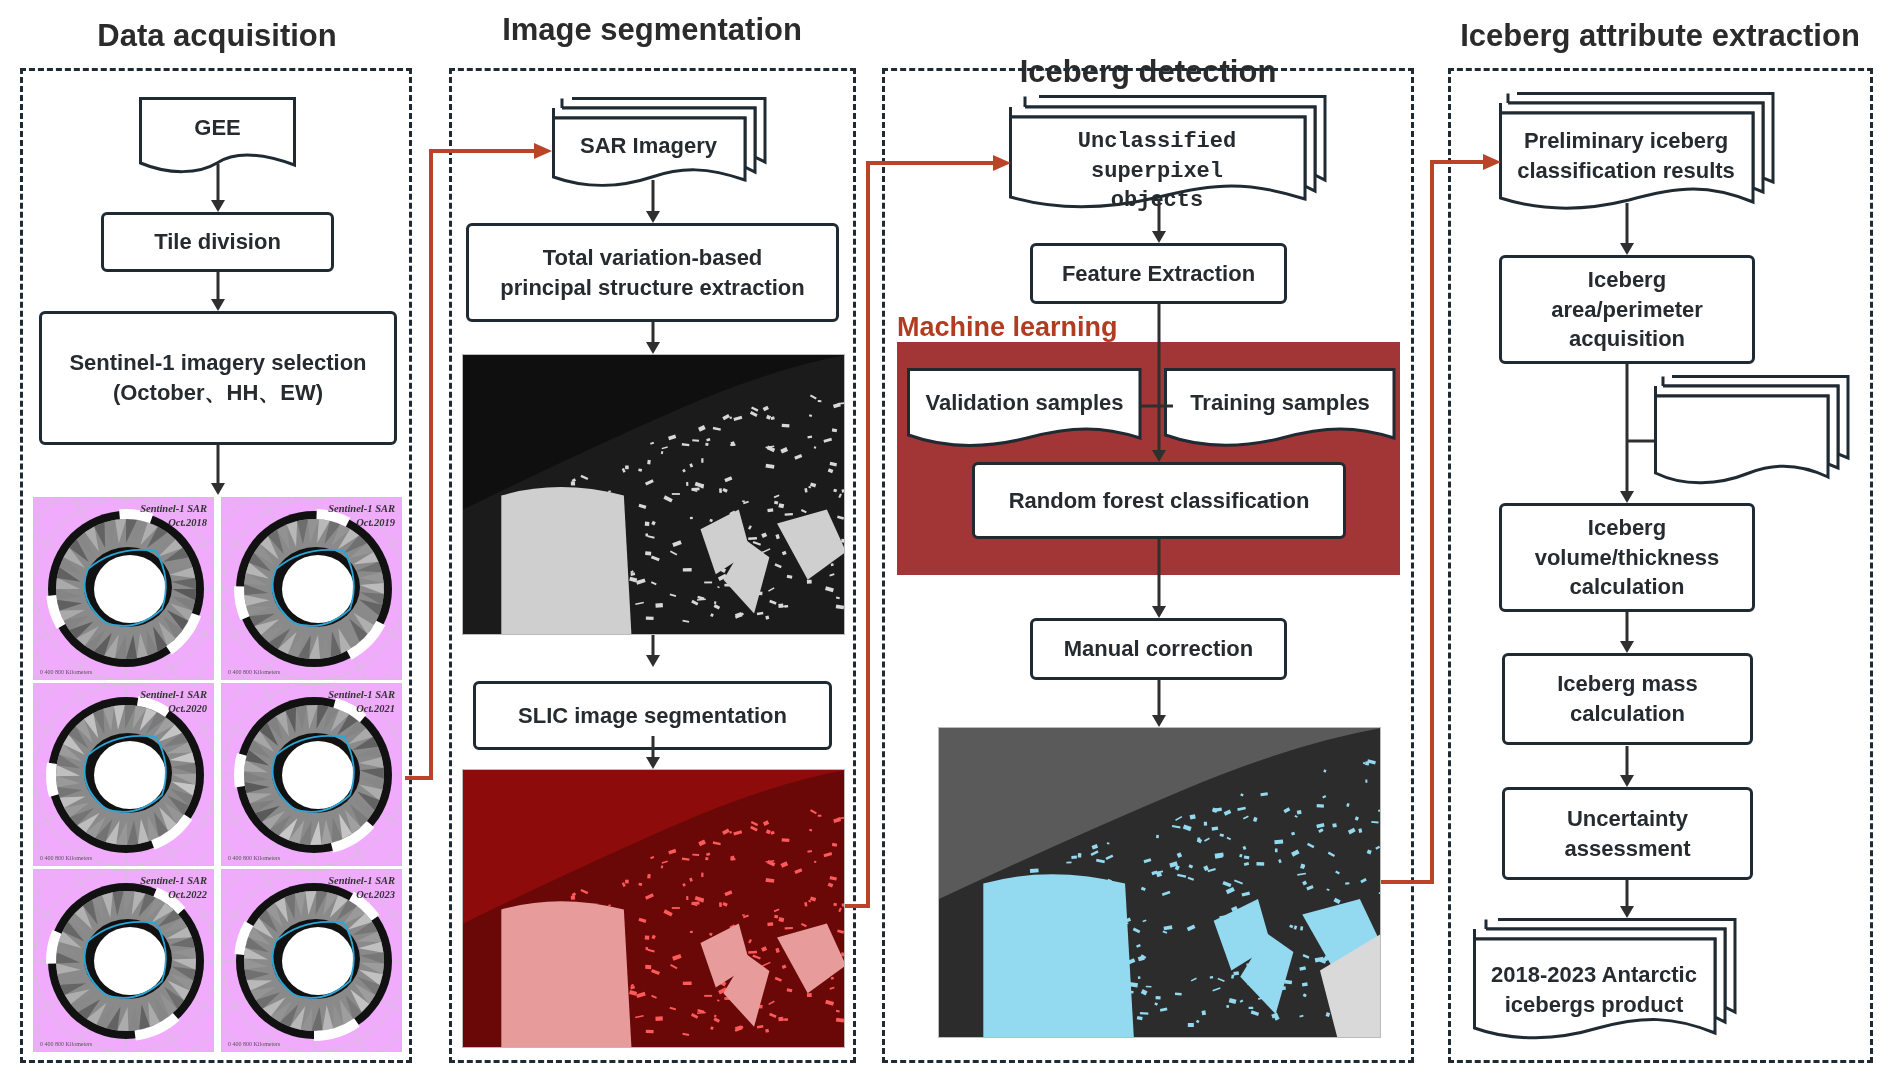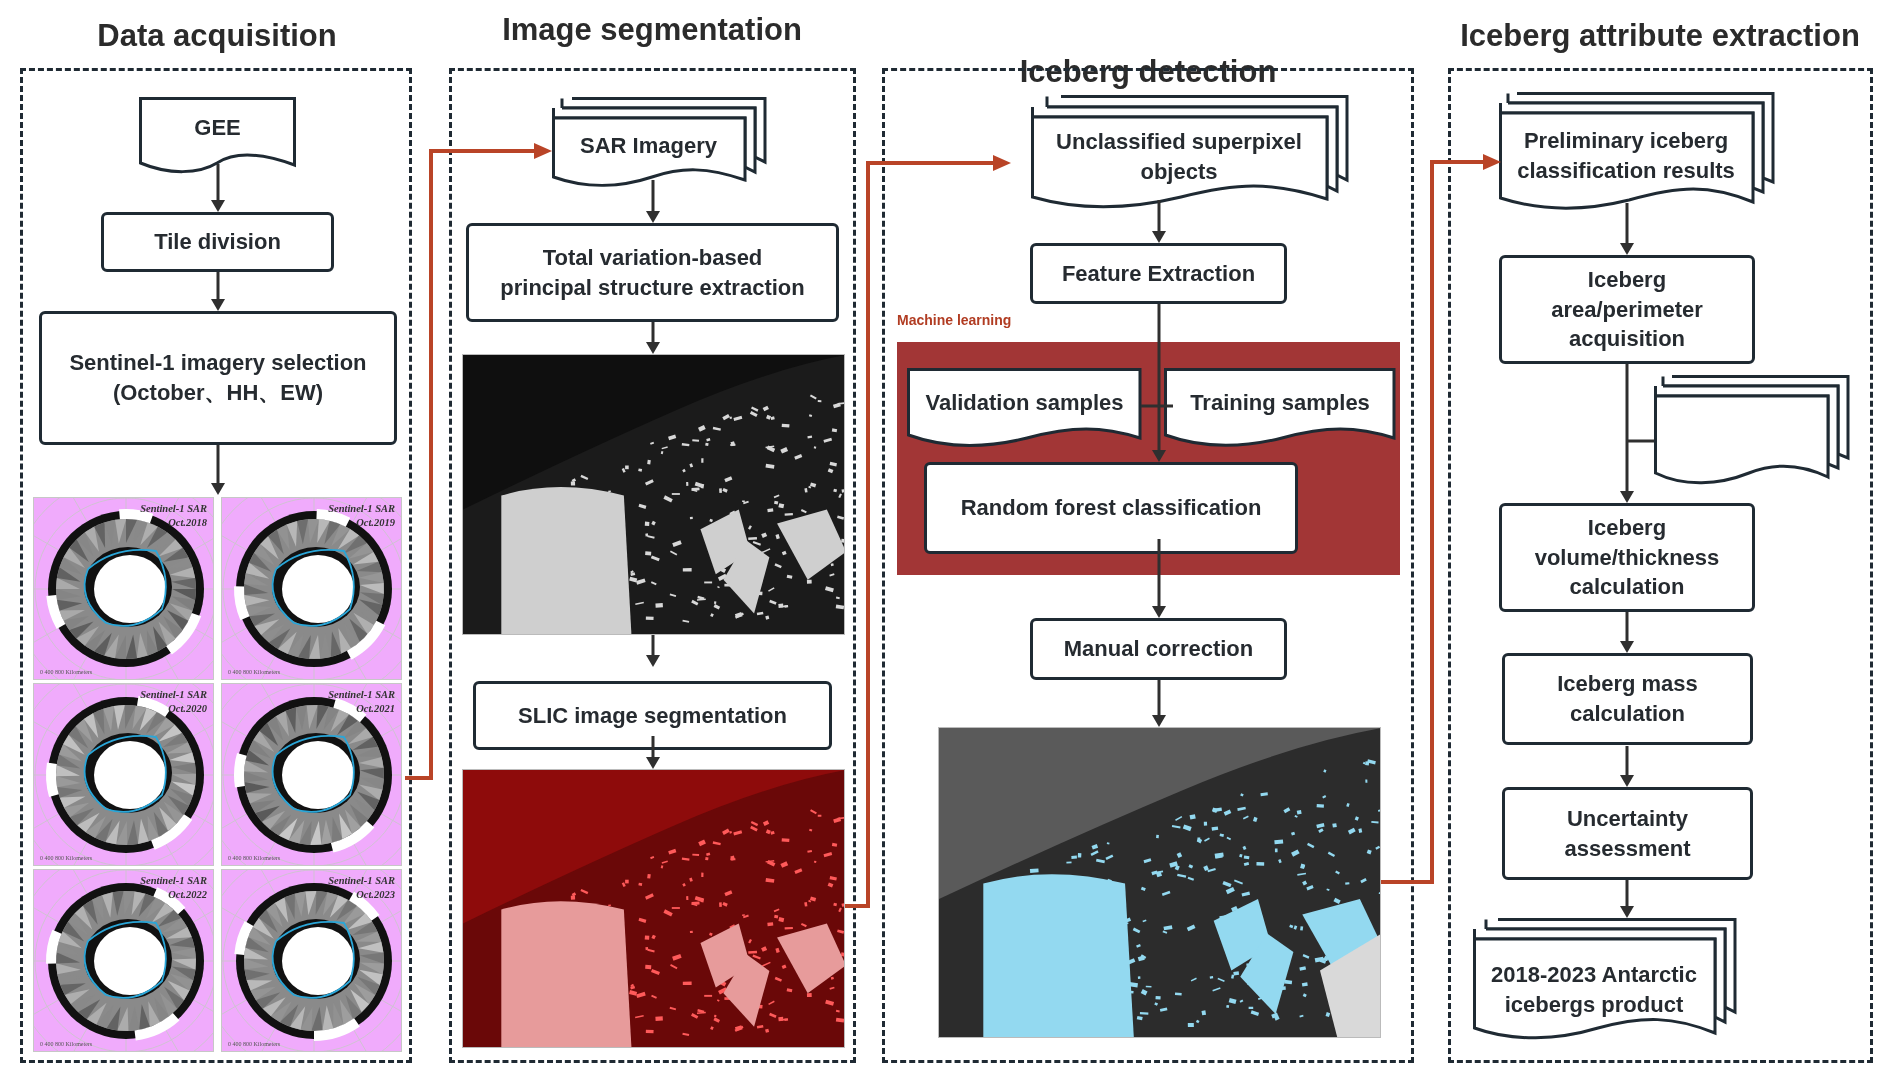--- a/index.html
+++ b/index.html
@@ -4,21 +4,21 @@
 <style>
   html,body{margin:0;padding:0;background:#fff;}
   body{width:1892px;height:1084px;position:relative;overflow:hidden;font-family:"Liberation Sans","DejaVu Sans",sans-serif;color:#262b30;}
   .title{position:absolute;font-weight:bold;font-size:31px;color:#2b2b2b;text-align:center;white-space:nowrap;transform:translateX(-50%);}
   .panel{position:absolute;border:3px dashed #1f2a33;box-sizing:border-box;}
   .box{position:absolute;border:3px solid #1f2a33;border-radius:6px;background:#fff;box-sizing:border-box;display:flex;align-items:center;justify-content:center;text-align:center;font-weight:bold;font-size:22px;line-height:1.35;color:#262b30;}
   .doc{position:absolute;}
   .doc svg{position:absolute;left:0;top:0;overflow:visible;}
   .doc .lbl{position:absolute;left:0;right:0;text-align:center;font-weight:bold;font-size:22px;line-height:1.35;color:#262b30;}
   svg.overlay{position:absolute;left:0;top:0;pointer-events:none;}
-  .ml-label{position:absolute;font-weight:bold;font-size:14px;color:#b13c22;}
+  .ml-label{position:absolute;font-weight:bold;font-size:27px;color:#b13c22;}
   .ml-bg{position:absolute;background:#a23636;}
   .img{position:absolute;overflow:hidden;border:1px solid #bbb;box-sizing:border-box;}
   .tile{position:absolute;background:#f0abfc;border:1px solid #c7c7c7;box-sizing:border-box;overflow:hidden;font-family:Liberation Serif, serif;}
   .tile .cap{position:absolute;right:6px;top:4px;font-style:italic;font-weight:bold;font-size:10.5px;line-height:1.3;text-align:right;color:#333;}
   .tile .scale{position:absolute;left:6px;bottom:4px;font-size:6px;color:#555;}
 </style>
 </head>
 <body>
 
 <div class="title" style="left:217px;top:18px;">Data acquisition</div>
@@ -894,21 +894,21 @@
       <rect x="96.9" y="172.5" width="8.1" height="2.8" fill="#ff5a5a" transform="rotate(-29 97 173)"></rect>
       <rect x="331.3" y="101.1" width="7.4" height="3.3" fill="#ff5a5a" transform="rotate(-22 331 101)"></rect>
       <rect x="156.1" y="164.3" width="4.2" height="4.2" fill="#ff5a5a" transform="rotate(-18 156 164)"></rect>
       <path d="M38.300000000000004 139.5 Q95.75 122.76 160.85999999999999 139.5 L168.52 279 L38.300000000000004 279 Z" fill="#e79b9b"></path>
       <path d="M237.46 172.98 L275.76 153.45000000000002 L287.25 195.29999999999998 L252.78 217.62 Z" fill="#e79b9b"></path>
       <path d="M260.44 223.20000000000002 L283.42 184.14000000000001 L306.40000000000003 200.88 L291.08 256.68 Z" fill="#e79b9b"></path>
       <path d="M314.06 167.4 L363.84999999999997 153.45000000000002 L383 195.29999999999998 L344.7 223.20000000000002 Z" fill="#e79b9b"></path>
     </svg>
 </div>
 
-<div class="doc" style="left:1031px;top:95px;width:318px;height:120px;">
+<div class="doc" style="left:1009px;top:95px;width:318px;height:120px;font-family:Liberation Mono, monospace;">
   <svg width="318" height="120">
     <path d="M30 1.5 H316 V85 L306 80 V12 H16 V1.5" fill="#fff" stroke="#1f2a33" stroke-width="3"></path>
     <path d="M16 12 H306 V96 L296 91 V22 H1.5 V12" fill="#fff" stroke="#1f2a33" stroke-width="3"></path>
     <path d="M1.5 22 H296 V104 C240 86 205 88 150 102 C100 114 50 116 1.5 102 Z" fill="#fff" stroke="#1f2a33" stroke-width="3"></path>
   </svg>
   <div class="lbl" style="top:32px;right:22px;">
       <div>Unclassified superpixel</div>
       <div>objects</div>
     </div>
 </div>
@@ -921,21 +921,21 @@
       <path d="M1.5 1.5 H233 V70 C195 58 165 58 120 70 C80 80 40 81 1.5 67 Z" fill="#fff" stroke="#1f2a33" stroke-width="3"></path>
     </svg>
   <div class="lbl" style="top:20px;">Validation samples</div>
 </div>
 <div class="doc" style="left:1164px;top:368px;width:232px;height:80px;">
   <svg width="232" height="80">
       <path d="M1.5 1.5 H230 V70 C192 58 162 58 118 70 C78 80 40 81 1.5 67 Z" fill="#fff" stroke="#1f2a33" stroke-width="3"></path>
     </svg>
   <div class="lbl" style="top:20px;">Training samples</div>
 </div>
-<div class="box" style="left:924px;top:462px;width:374px;height:92px;">
+<div class="box" style="left:972px;top:462px;width:374px;height:77px;">
     <span>Random forest classification</span>
   </div>
 <div class="box" style="left:1030px;top:618px;width:257px;height:62px;">
     <span>Manual correction</span>
   </div>
 <div class="img" style="left:938px;top:727px;width:443px;height:311px;background:#4a4a4a;">
   <svg width="443" height="311" id="sar-blue">
       <rect width="443" height="311" fill="#5a5a5a"></rect>
       <path d="M0 171.05 Q132.9 108.85 243.65 62.2 T443 0 L443 311 L0 311 Z" fill="#2c2c2c"></path>
       <rect x="318.9" y="270.2" width="4.1" height="1.8" fill="#93d9f0" transform="rotate(-16 319 270)"></rect>

